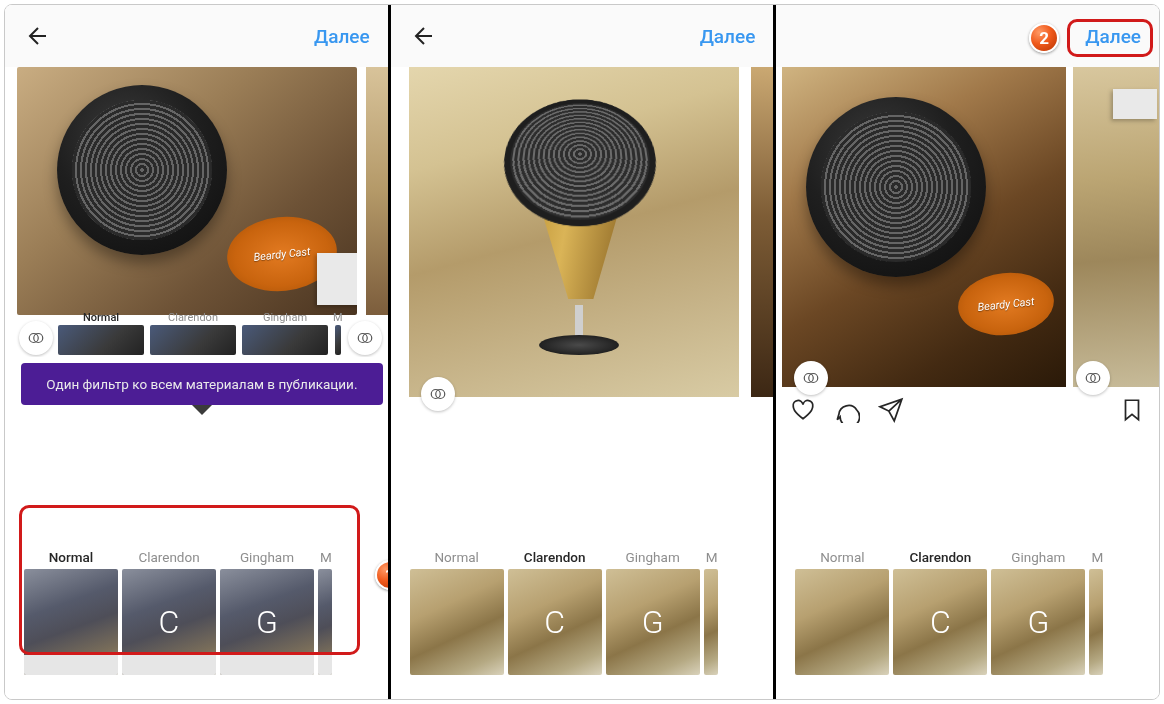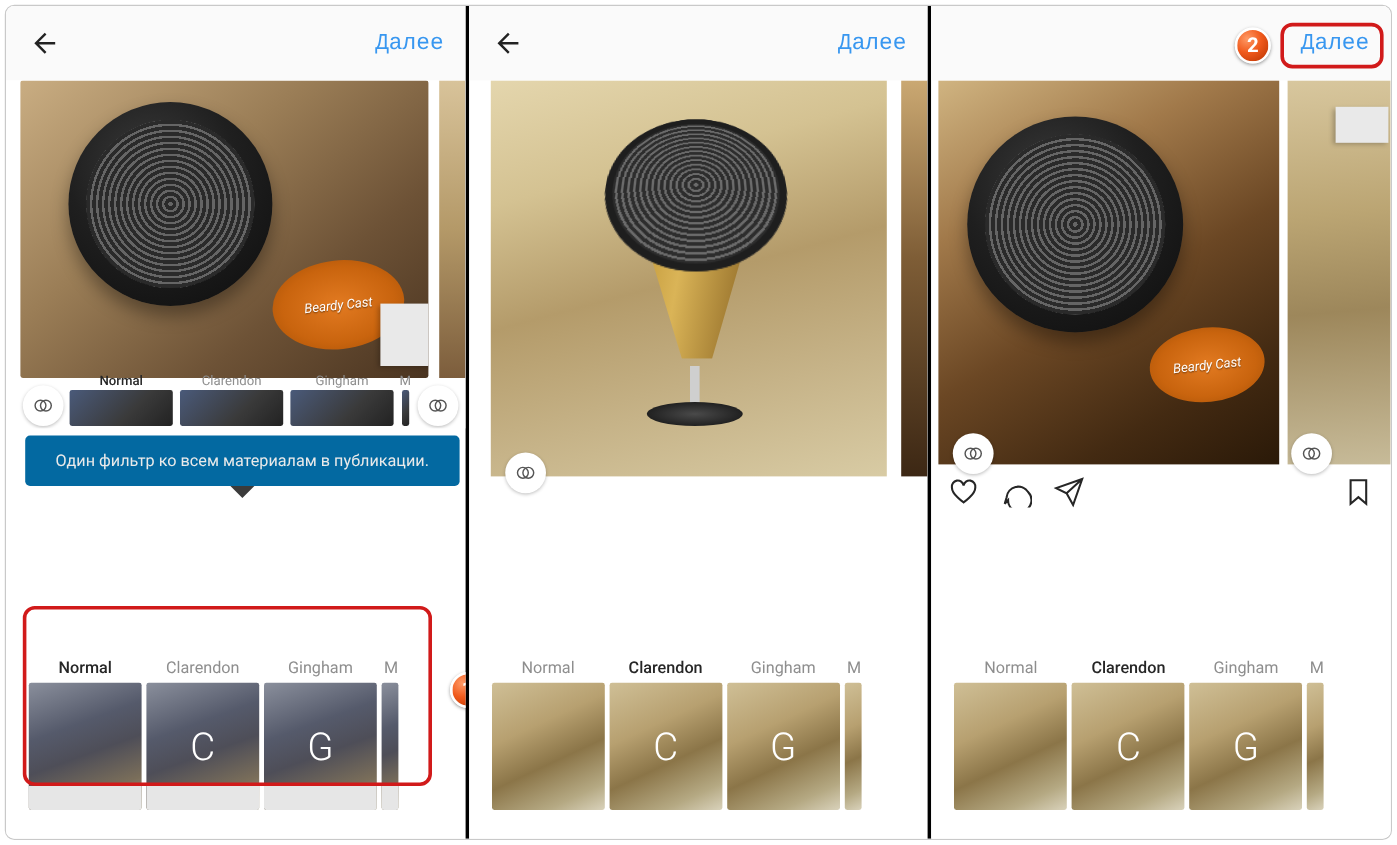--- a/index.html
+++ b/index.html
@@ -42,21 +42,20 @@
     width: 26px; height: 26px;
     display: flex; align-items: center; justify-content: center;
     cursor: pointer;
   }
   .back-btn svg { width: 24px; height: 24px; stroke: #222; stroke-width: 2; fill: none; }
   .next-btn {
     color: #3897f0;
     font-size: 19px;
     font-weight: 500;
     cursor: pointer;
-    font-family: Liberation Mono, monospace;
   }
 
   
   .media1 {
     position: relative;
     height: 290px;
     background: #fff;
     overflow: hidden;
   }
   .photo-a {
@@ -138,21 +137,21 @@
     background: linear-gradient(135deg,#4a5a7a 0%, #3a3a3a 60%, #222 100%);
     border-radius:2px;
   }
   .mini-peek { flex:0 0 8px; }
   .edit-circle.right { margin-left:auto; }
 
   
   .tooltip {
     position: relative;
     margin: 6px 5px 2px 16px;
-    background: #0369a1;
+    background: #4c1d95;
     color: #eaeaea;
     font-size: 13.5px;
     text-align:center;
     padding: 12px 22px;
     border-radius: 4px;
     line-height:1.35;
   }
   .tooltip::after{
     content:"";
     position:absolute;

